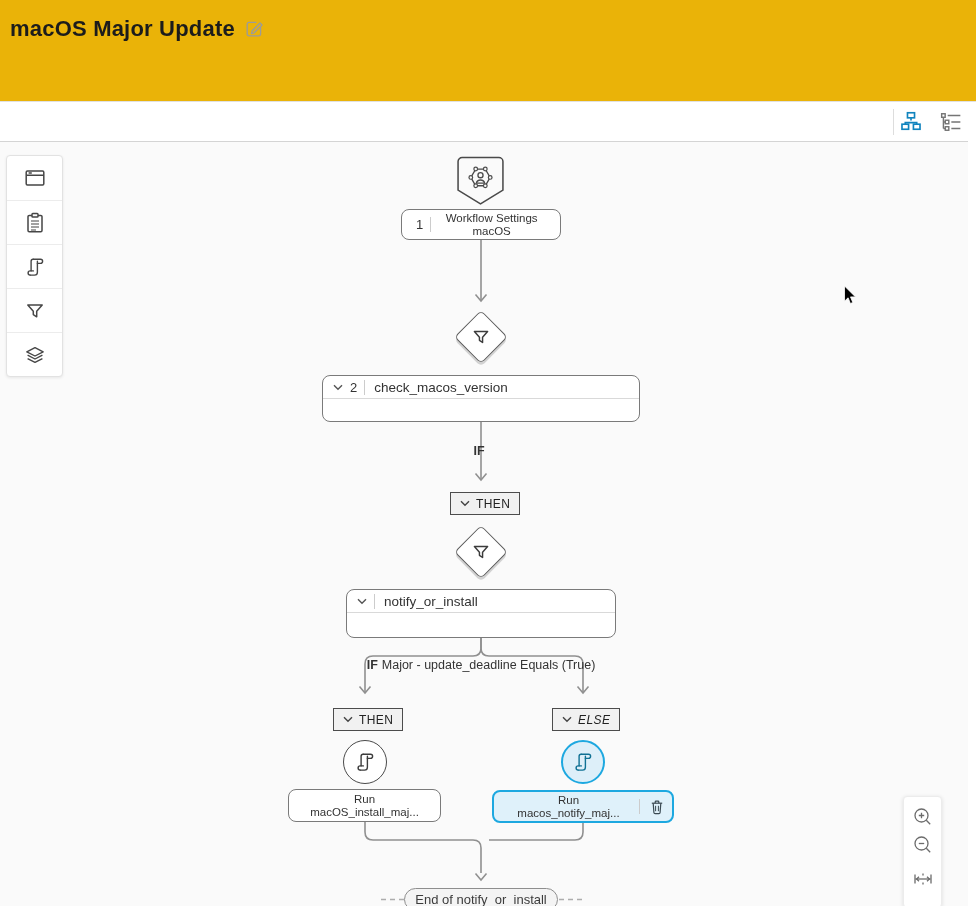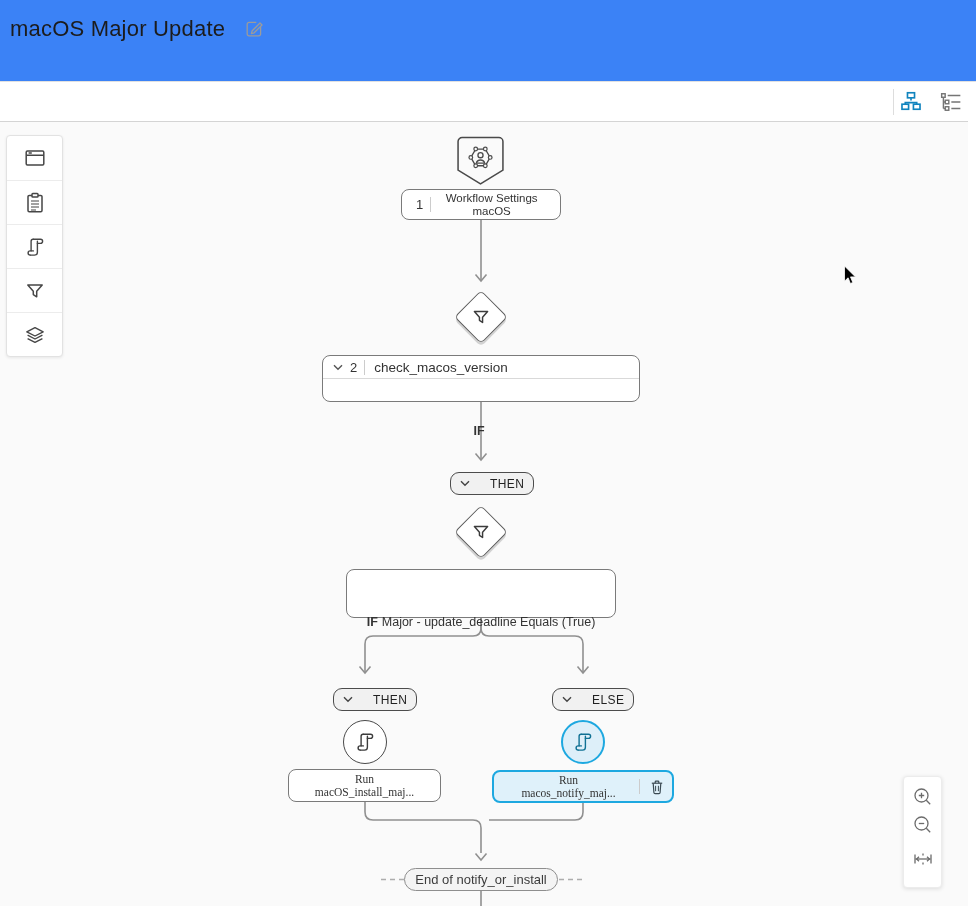--- a/index.html
+++ b/index.html
@@ -1,19 +1,19 @@
 <!DOCTYPE html>
 <html><head>
 <meta charset="utf-8">
 <style>
   html,body{margin:0;padding:0;background:#fff;width:976px;height:906px;overflow:hidden;
     font-family:"Liberation Sans",sans-serif;-webkit-font-smoothing:antialiased;}
   *{box-sizing:border-box;}
   
-  #header{position:relative;width:976px;height:82px;background:#3b82f6;border-bottom:1px solid #e1e1e1;}
+  #header{position:relative;width:976px;height:102px;background:#eab308;border-bottom:1px solid #e1e1e1;font-weight:bold;}
   #page-title{position:absolute;left:10px;top:16px;font-size:22px;color:#1c1c1c;letter-spacing:.2px;}
   #title-edit{position:absolute;left:244px;top:19px;width:20px;height:20px;cursor:pointer;}
   
   #main{position:relative;width:968px;border-right:1px solid #d6d6d6;}
   #toolbar{position:relative;width:968px;height:40px;background:#fff;border-bottom:1px solid #d4d4d4;}
   .tb-divider{position:absolute;left:893px;top:7px;width:1px;height:26px;background:#ddd;}
   .tb-btn{position:absolute;top:8px;width:24px;height:24px;display:flex;align-items:center;justify-content:center;cursor:pointer;}
   #btn-flow-view{left:899px;} #btn-list-view{left:939px;}
   
   #canvas{position:relative;width:968px;height:784px;background:#fafafa;overflow:hidden;}
@@ -37,38 +37,38 @@
   .cond-box{position:absolute;background:#fff;border:1px solid #7a7a7a;border-radius:8px;cursor:pointer;}
   #cond1{left:322px;top:233px;width:318px;height:47px;}
   #cond2{left:346px;top:447px;width:270px;height:49px;}
   .cond-head{display:flex;align-items:center;height:23px;padding:0 10px;border-bottom:1px solid #d9d9d9;font-size:13.5px;color:#333;}
   .cond-head .chev{margin-right:7px;display:flex;}
   .cond-head .num{margin-right:7px;font-size:13px;}
   .cond-head .vr{margin-right:9px;}
   .cond-body{height:23px;display:flex;align-items:center;justify-content:center;font-size:12.5px;color:#333;padding:0 6px;white-space:nowrap;margin-top:40px;}
   .cond-body b{margin-right:4px;}
   
-  .flow-badge{position:absolute;height:23px;display:inline-flex;align-items:center;gap:20px;background:#f1f1f1;
-    border:1px solid #4c4c4c;border-radius:9px;padding:0 9px;font-size:12px;color:#222;letter-spacing:.4px;cursor:pointer;}
+  .flow-badge{position:absolute;height:23px;display:inline-flex;align-items:center;gap:6px;background:#f1f1f1;
+    border:1px solid #4c4c4c;border-radius:0;padding:0 9px;font-size:12px;color:#222;letter-spacing:.4px;cursor:pointer;}
   #badge-then1{left:450px;top:350px;}
   #badge-then2{left:333px;top:566px;}
-  #badge-else{left:552px;top:566px;}
+  #badge-else{left:552px;top:566px;font-style:italic;}
   
   .diamond{position:absolute;width:56px;height:56px;display:flex;align-items:center;justify-content:center;cursor:pointer;}
   #diamond1{left:453px;top:167px;} #diamond2{left:453px;top:382px;}
   .diamond-shape{position:absolute;left:9px;top:9px;width:38px;height:38px;background:#fff;border:1px solid #5a5a5a;
     border-radius:5px;transform:rotate(45deg);box-shadow:2px 2px 0 #d2d2d2;}
   .diamond svg{position:relative;}
   
   .act-circle{position:absolute;width:44px;height:44px;border-radius:50%;background:#fff;border:1px solid #4a4a4a;
     display:flex;align-items:center;justify-content:center;cursor:pointer;}
   #circle-then{left:343px;top:598px;}
   #circle-else{left:561px;top:598px;border:2px solid #1da8e0;background:#ddeff9;}
   
-  .run-box{position:absolute;display:flex;align-items:center;justify-content:flex-end;text-align:center;cursor:pointer;font-family:Liberation Serif, serif;}
+  .run-box{position:absolute;display:flex;align-items:center;justify-content:flex-end;text-align:center;cursor:pointer;}
   #run-then{left:288px;top:647px;width:153px;height:33px;}
   #run-else{left:492px;top:648px;width:182px;height:33px;background:#dff1fa;border:2px solid #1da8e0;border-radius:8px;
     font-size:11.5px;line-height:13px;color:#333;padding:0 4px 0 10px;}
   #run-else .two-line{flex:1;}
   #run-else .vr{margin:0 6px;}
   .trash-btn{width:22px;height:22px;display:flex;align-items:center;justify-content:center;cursor:pointer;flex:0 0 auto;}
   
   #end-pill{left:404px;top:746px;width:154px;height:23px;background:#f4f4f4;border:1px solid #8e8e8e;border-radius:12px;
     display:flex;align-items:center;justify-content:center;font-size:13px;color:#3c3c3c;}
   
@@ -227,20 +227,29 @@
     </div>
 
     <div class="diamond" id="diamond2">
       <div class="diamond-shape"></div>
       <svg width="22" height="22" viewBox="0 0 24 24" fill="none" stroke="#3c3c3c" stroke-width="1.6" stroke-linejoin="round">
         <path d="M4.8 6h14.4l-5.5 6.2v5.8l-3.4-2.4v-3.4z"></path>
       </svg>
     </div>
 
     <div class="cond-box" id="cond2">
+      <div class="cond-head">
+        <span class="chev">
+          <svg width="10" height="7" viewBox="0 0 10 7" fill="none" stroke="#555" stroke-width="1.4">
+              <path d="M1 1.2l4 4 4-4"></path>
+            </svg>
+        </span>
+        <span class="vr"></span>
+        <span>notify_or_install</span>
+      </div>
       <div class="cond-body">
         <b>IF</b>
         <span>Major - update_deadline Equals (True)</span>
       </div>
     </div>
 
     <div class="flow-badge" id="badge-then2">
       <svg width="10" height="7" viewBox="0 0 10 7" fill="none" stroke="#444" stroke-width="1.4">
           <path d="M1 1.2l4 4 4-4"></path>
         </svg>

